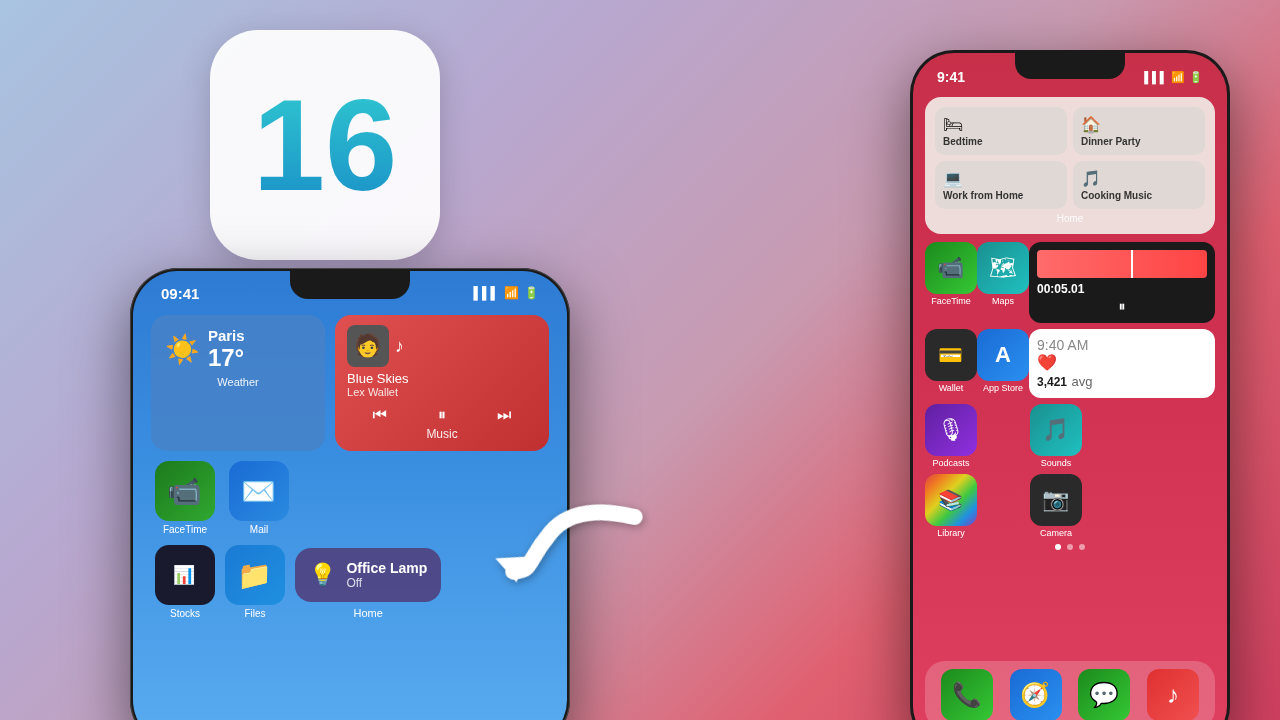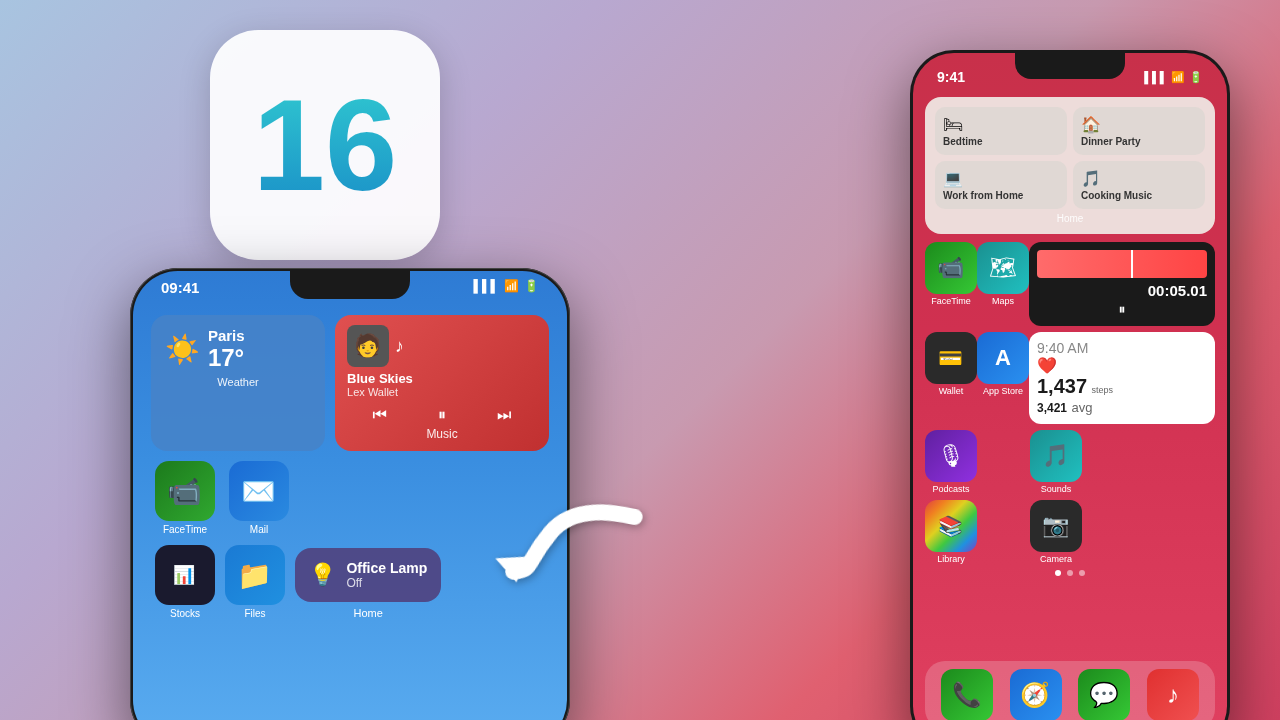--- a/index.html
+++ b/index.html
@@ -69,21 +69,21 @@
       background: linear-gradient(180deg, #2e7bd4 0%, #3a8ee0 40%, #5aacf0 100%);
       border-radius: 45px;
       overflow: hidden;
       position: relative;
     }
 
     
     .status-bar-left {
       display: flex;
       justify-content: space-between;
-      align-items: flex-start;
+      align-items: center;
       padding: 8px 28px 0;
       height: 36px;
     }
     .status-time-left {
       font-size: 15px;
       font-weight: 600;
       color: white;
     }
     .status-icons-left {
       display: flex;
@@ -146,21 +146,21 @@
     .music-note { font-size: 18px; }
     .music-avatar {
       width: 42px; height: 42px;
       background: #555;
       border-radius: 8px;
       overflow: hidden;
       display: flex; align-items: center; justify-content: center;
       font-size: 22px;
     }
     .music-info { margin-bottom: 8px; }
-    .music-title { font-size: 13px; font-weight: 700; }
+    .music-title { font-size: 13px; font-weight: 400; }
     .music-artist { font-size: 11px; opacity: 0.85; }
     .music-controls { display: flex; justify-content: space-around; align-items: center; }
     .music-btn { font-size: 16px; cursor: pointer; }
 
     
     .app-row {
       display: flex;
       gap: 14px;
       margin-bottom: 10px;
       justify-content: flex-start;
@@ -312,21 +312,21 @@
     }
     .vm-slider {
       position: absolute;
       top: 50%;
       left: 55%;
       transform: translateY(-50%);
       width: 2px;
       height: 100%;
       background: white;
     }
-    .vm-time { font-size: 15px; font-weight: 700; text-align: right; }
+    .vm-time { font-size: 12px; font-weight: 700; text-align: left; }
     .vm-btn { text-align: center; font-size: 14px; margin-top: 2px; }
 
     .health-widget {
       flex: 1.2;
       background: white;
       border-radius: 12px;
       padding: 8px;
     }
     .health-time { font-size: 14px; color: #888; }
     .health-heart { display: flex; align-items: center; gap: 4px; }
@@ -552,24 +552,20 @@
             <div class="app-icon-right blue-app" style="font-size:22px; font-weight:800;">A</div>
             <span class="app-label-right">App Store</span>
           </div>
 
           <div class="health-widget">
             <div class="health-time">9:40 AM</div>
             <div class="health-heart">
               <span class="heart-icon">❤️</span>
             </div>
             <div>
-              <span class="steps-big">1,437</span>
-              <span class="steps-label">steps</span>
-            </div>
-            <div>
               <span class="steps-avg">3,421</span>
               <span class="steps-avg-label">avg</span>
             </div>
           </div>
         </div>
 
         <div class="app-row-right">
           <div class="app-icon-right-wrap">
             <div class="app-icon-right purple-app">🎙</div>
             <span class="app-label-right">Podcasts</span>

